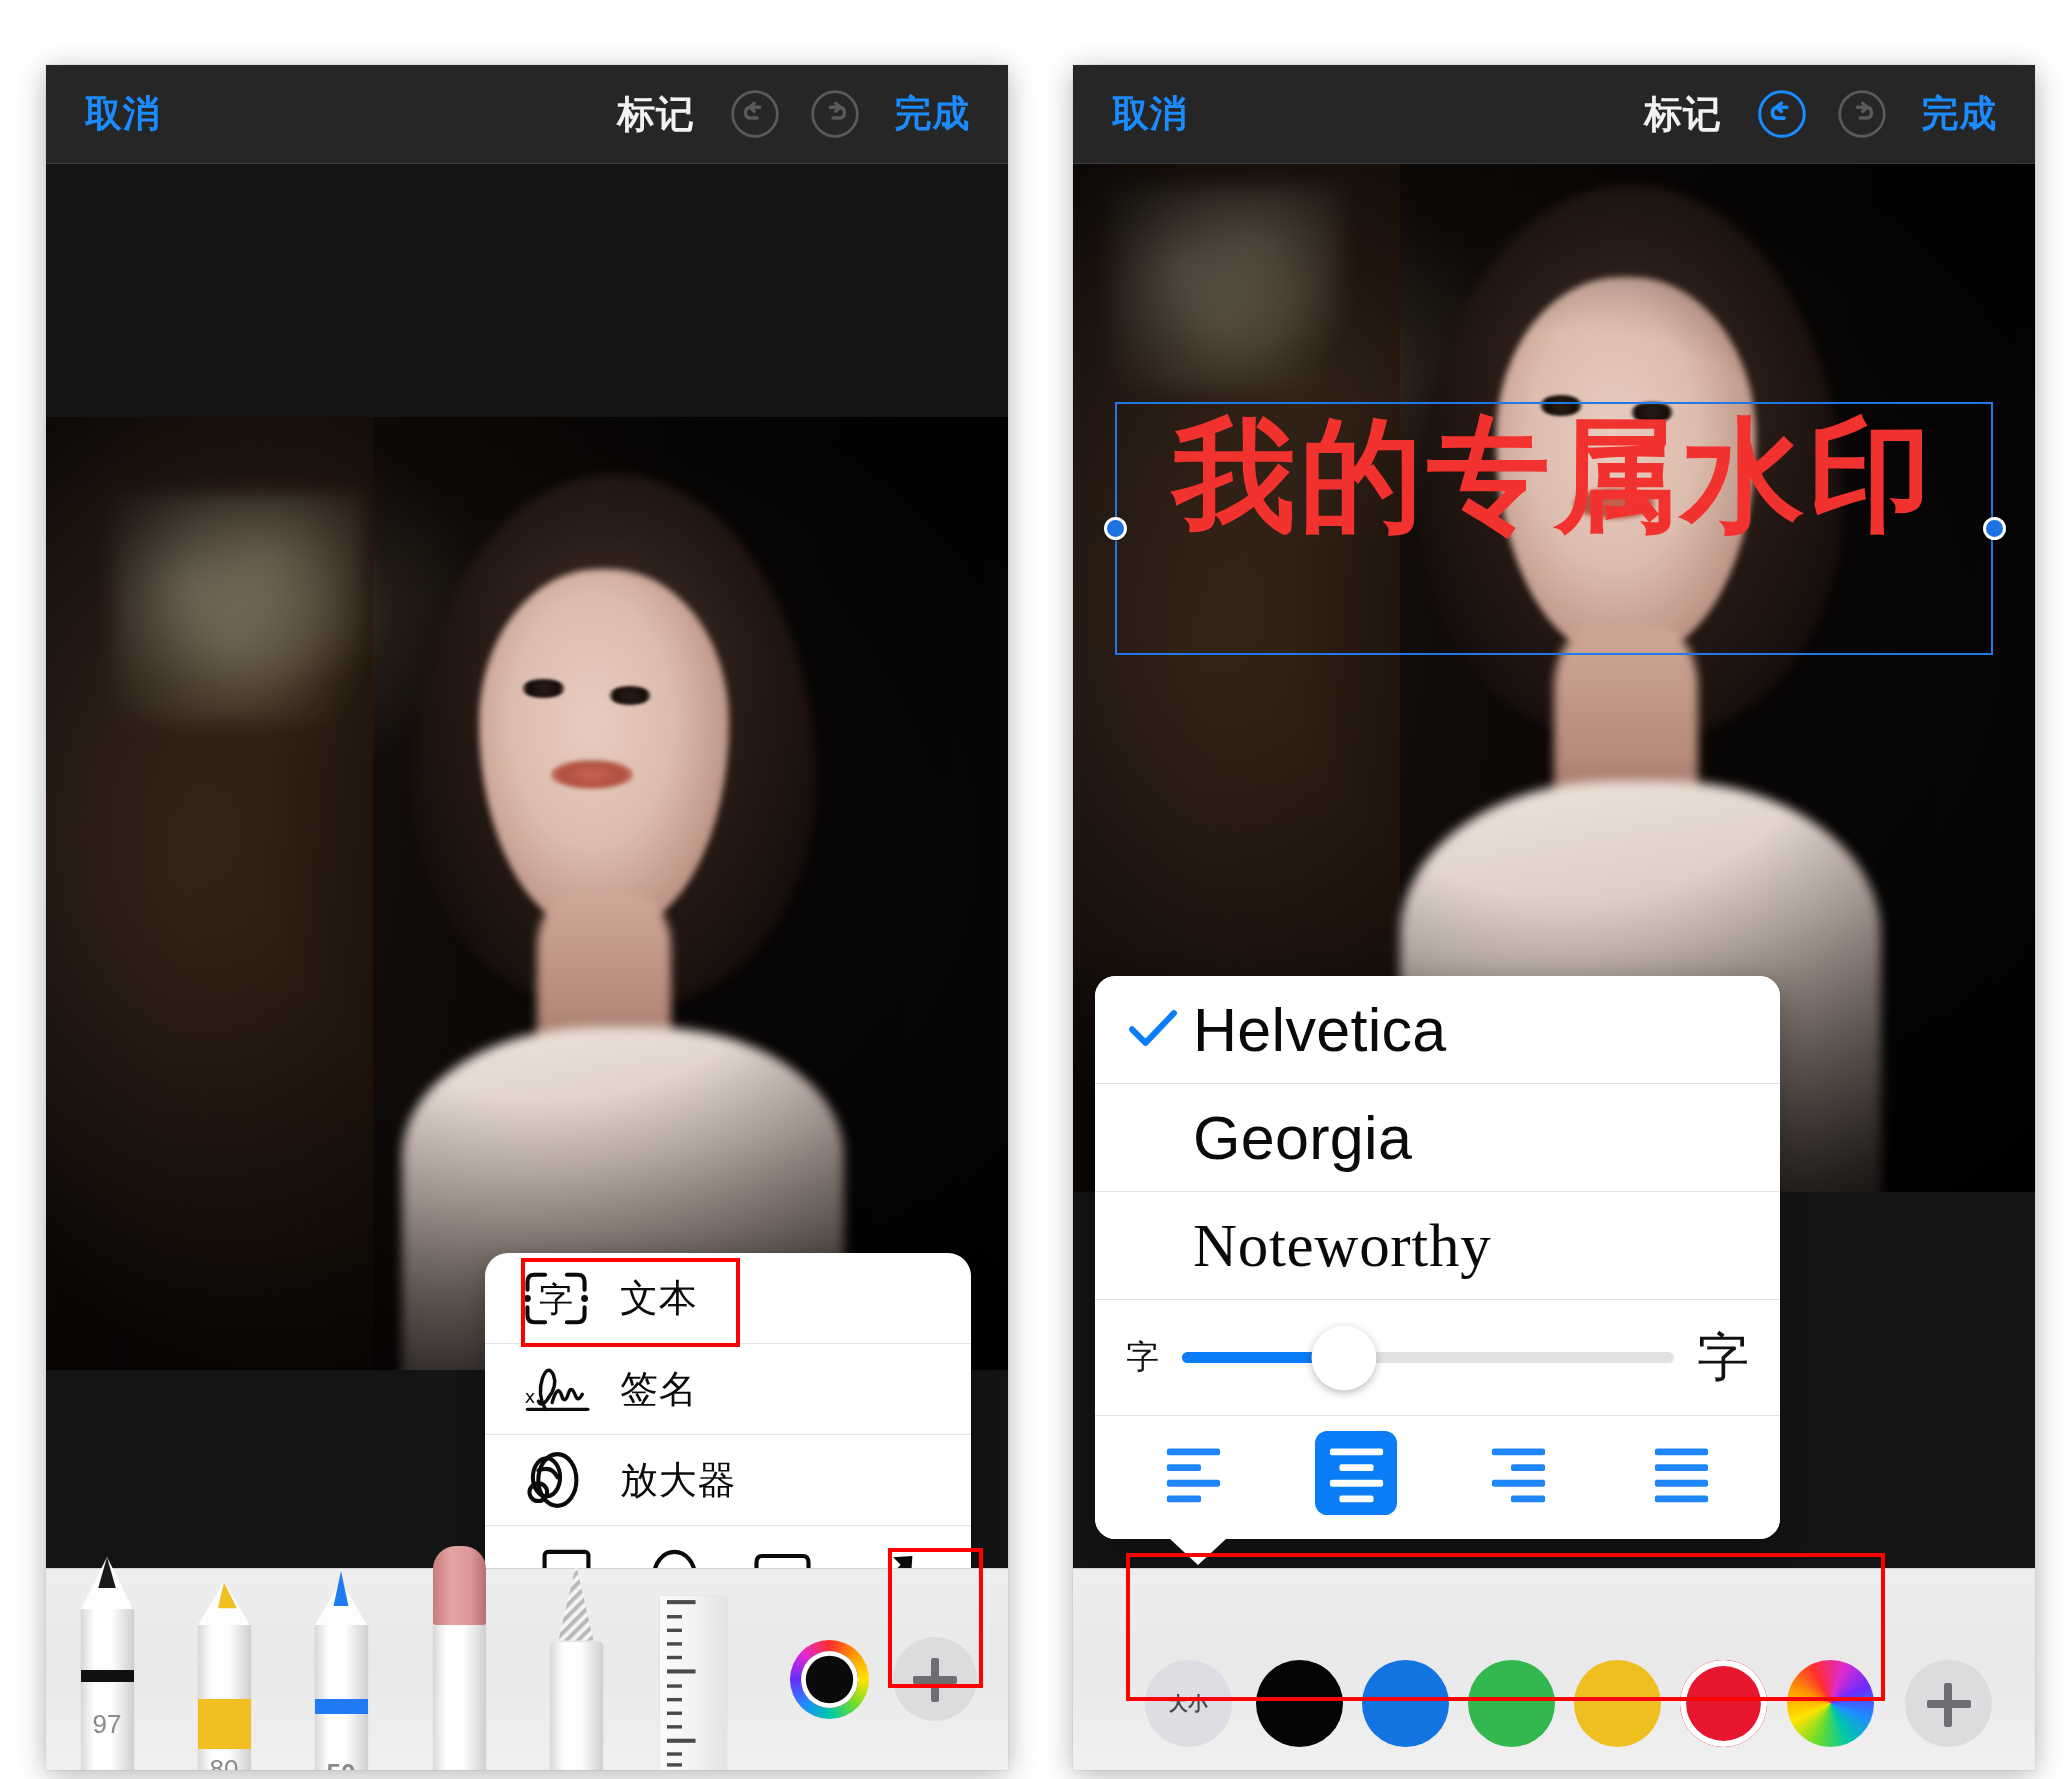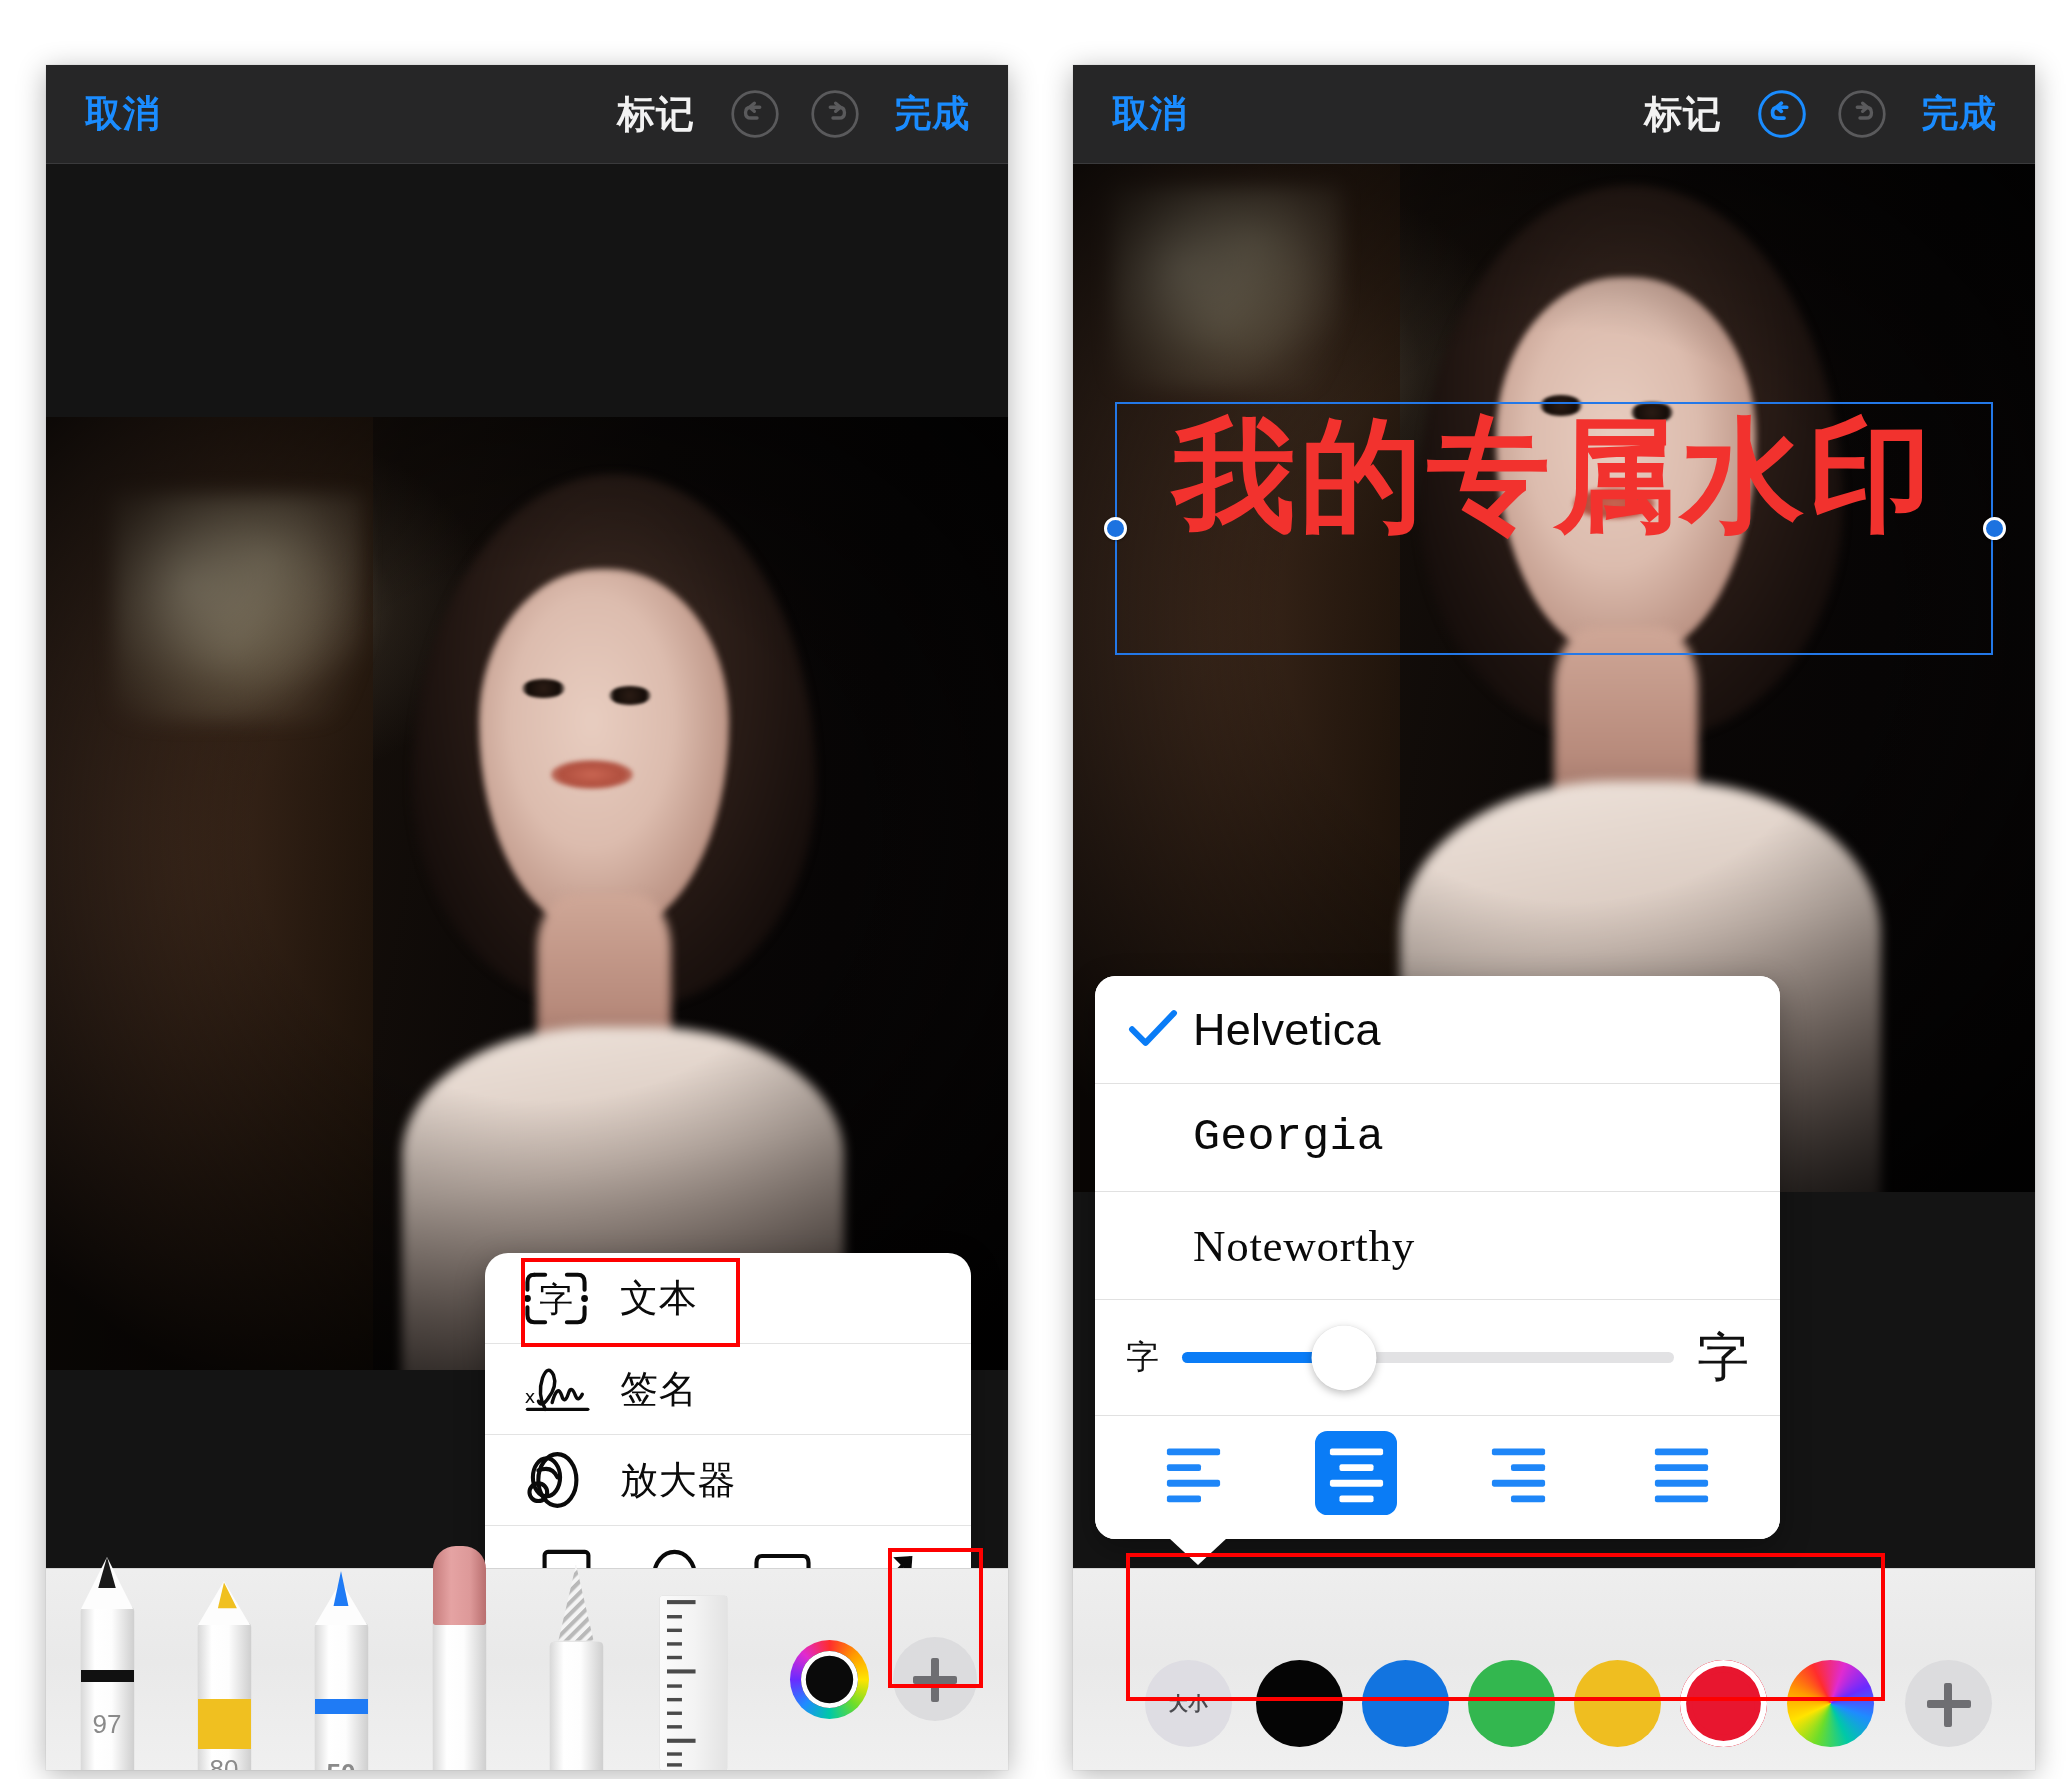--- a/index.html
+++ b/index.html
@@ -194,23 +194,23 @@
   .fontpanel{
     position:absolute;background:#ffffff;border-radius:20.4px;
     box-shadow:0 9.5px 31px rgba(0,0,0,.30);overflow:visible;
   }
   .fp-inner{border-radius:20.4px;overflow:hidden;background:#fff;}
   .font-row{
     display:flex;align-items:center;height:108px;box-sizing:border-box;
     border-bottom:1.1px solid #e1e1e1;padding-left:33px;
   }
   .font-row .check{width:65px;display:flex;align-items:center;}
-  .font-name{font-size:45px;color:#0a0a0a;letter-spacing:0.3px;}
+  .font-name{font-size:61px;color:#0a0a0a;letter-spacing:0.3px;}
   .fn-helv{font-family:"Liberation Sans","DejaVu Sans",sans-serif;}
-  .fn-georgia{font-family:Liberation Mono, monospace;}
+  .fn-georgia{font-family:Liberation Sans, sans-serif;}
   .fn-note{font-family:Liberation Serif, serif;font-style:normal;letter-spacing:0.7px;}
 
   .size-row{
     display:flex;align-items:center;height:116px;padding:0 31px;box-sizing:border-box;
     border-bottom:1.1px solid #e1e1e1;position:relative;
   }
   .size-glyph-sm{font-size:33px;color:#111;font-family:"DejaVu Sans",sans-serif;}
   .size-glyph-lg{font-size:52px;color:#111;font-family:"DejaVu Sans",sans-serif;}
   .slider{position:relative;flex:1;margin:0 23px;height:11px;}
   .slider .track{position:absolute;top:0;left:0;width:100%;height:11px;border-radius:5.4px;background:#e2e2e4;}

